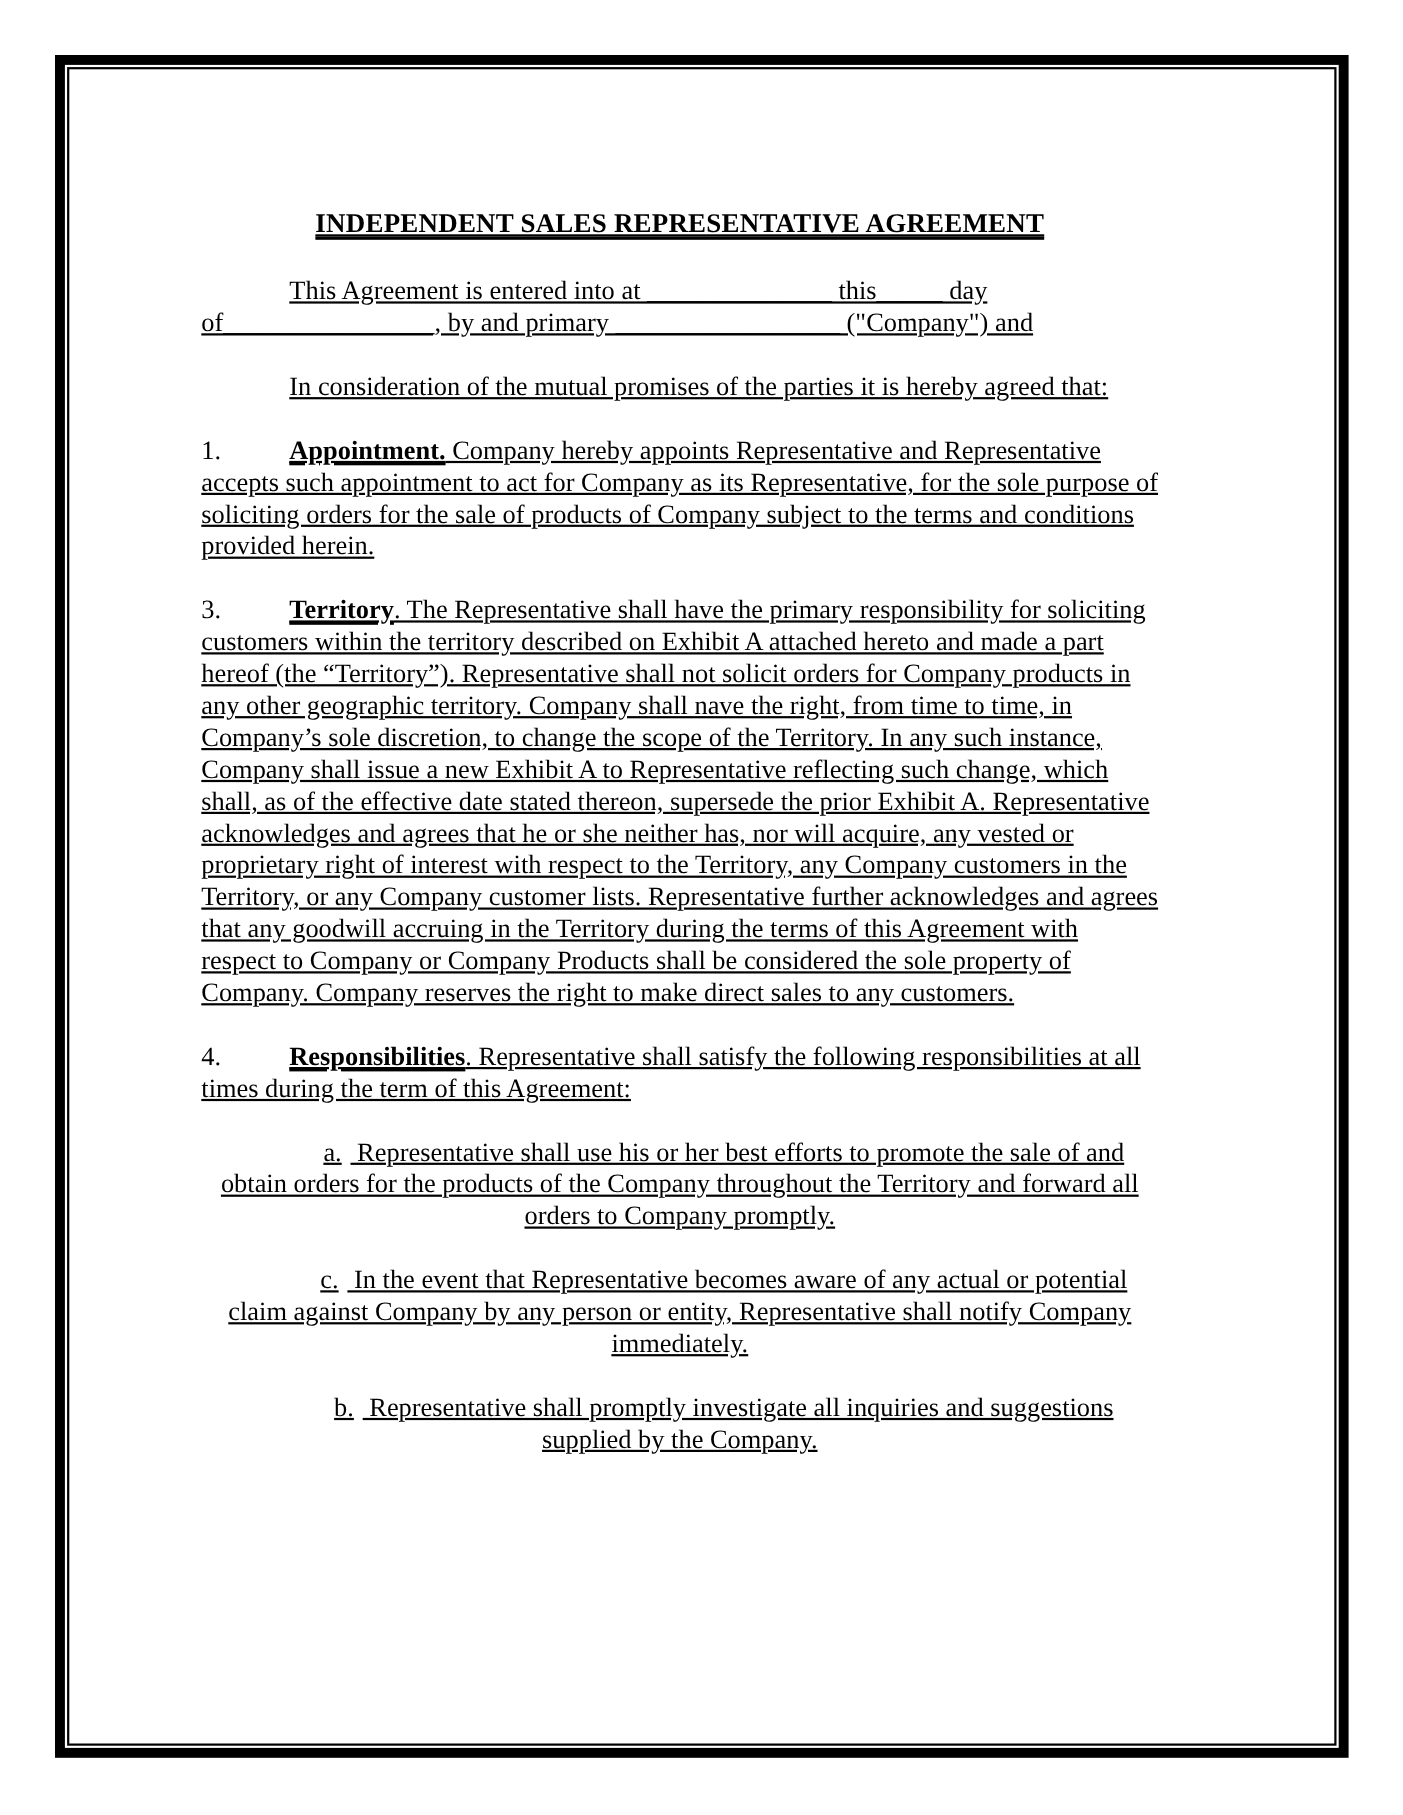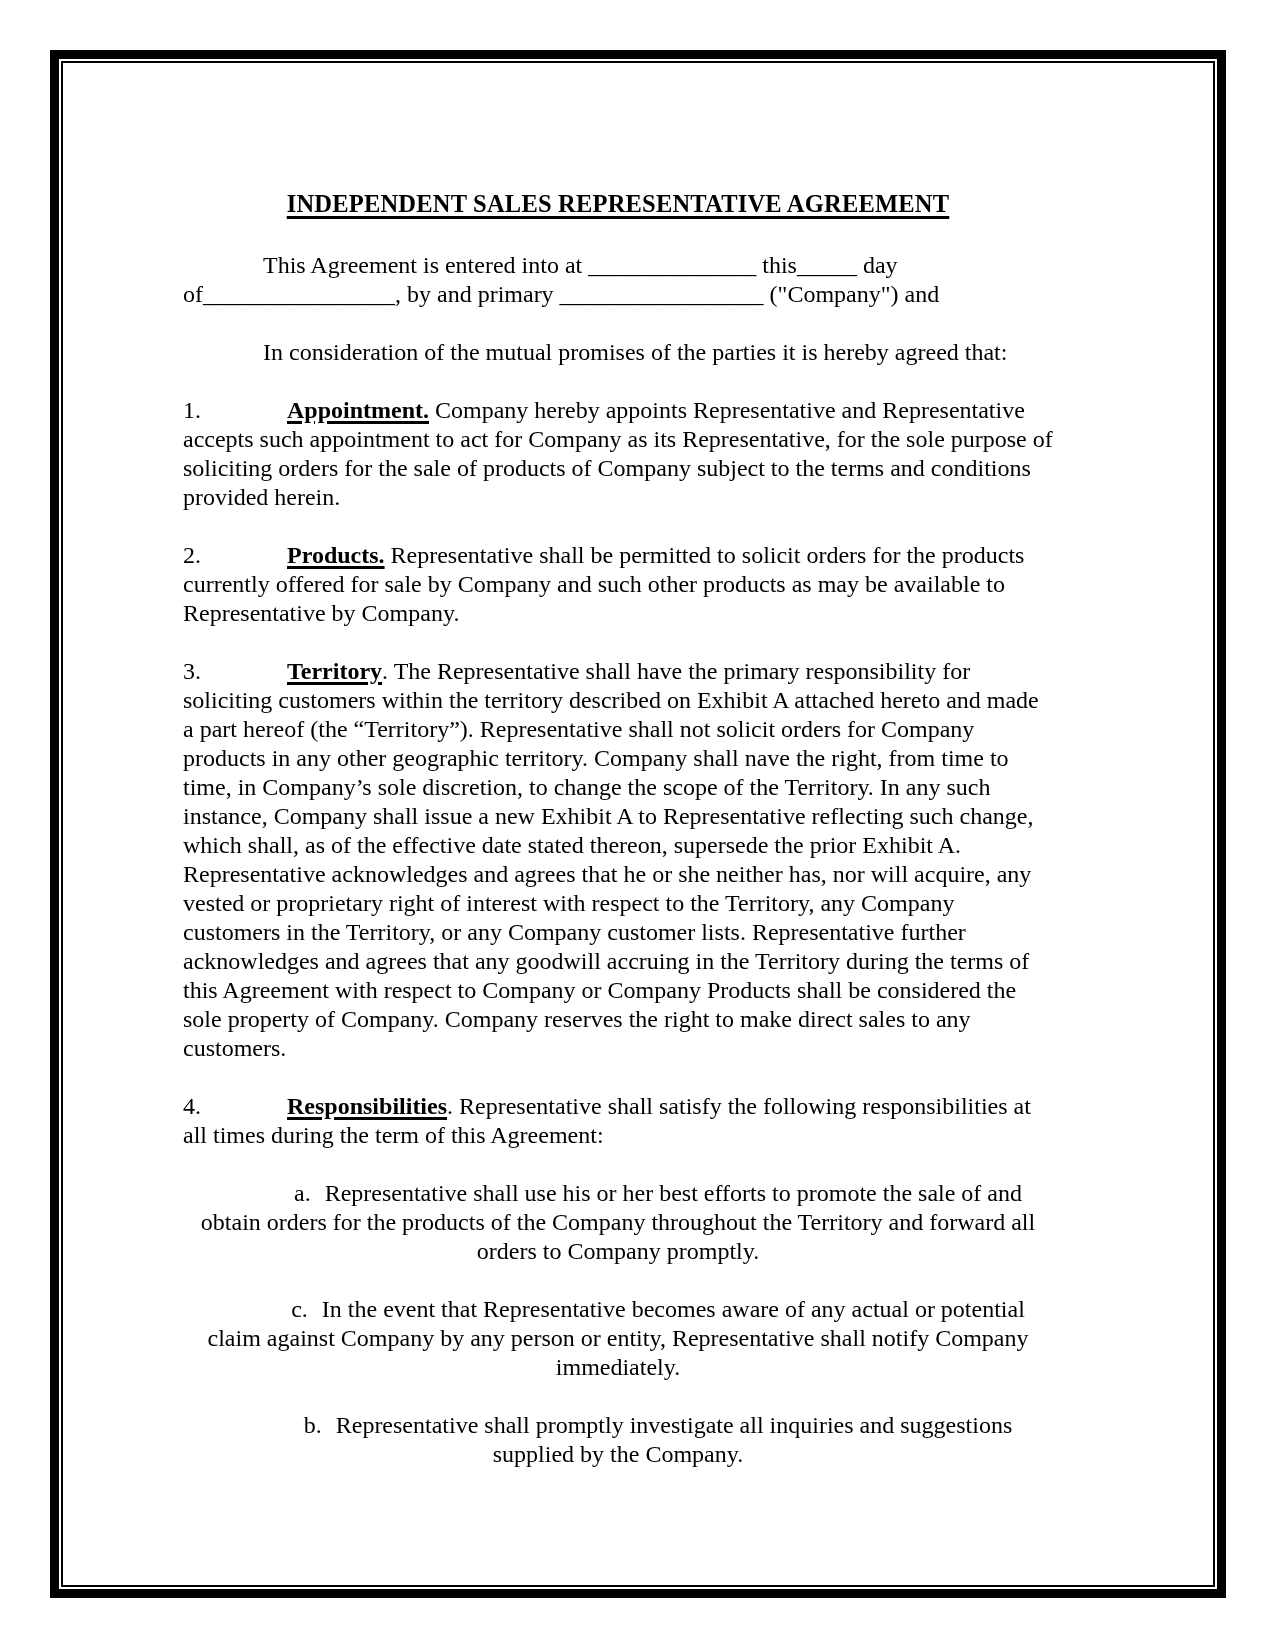--- a/index.html
+++ b/index.html
@@ -30,20 +30,21 @@
     border: 2px solid var(--ink, #000000);
   }
   .content {
     position: absolute;
     left: 63px;
     top: 63px;
     width: 1150px;
     height: 1524px;
     box-sizing: border-box;
     padding: 126px 0 0 120px;
+    text-decoration: underline;
   }
   .doc {
     width: 870px;
     font-size: 24px;
     line-height: 29px;
     text-align: left;
   }
   .title {
     margin: 0 0 33px 0;
     font-size: 24.5px;
@@ -60,21 +61,20 @@
   .sec-num {
     display: inline-block;
     width: 80px;
     text-indent: 0;
   }
   .sec-heading {
     font-weight: 700;
     text-decoration: underline;
     text-decoration-thickness: 2.5px;
     text-underline-offset: 3px;
-    margin-left: 24px;
   }
   .sub { text-indent: 80px; text-align: center; }
   .sub-letter { margin-right: 8px; }
 </style>
 </head>
 <body>
 
 <div class="frame-outer">
   <div class="frame-inner"></div>
 </div>
@@ -86,21 +86,20 @@
 
     <div class="para">
         <div class="intro-line indent-first">This Agreement is entered into at ______________ this_____ day</div>
         <div class="intro-line">of________________, by and primary _________________ ("Company") and</div>
       </div>
 
     <p class="para indent-first">In consideration of the mutual promises of the parties it is hereby agreed that:</p>
 
     <p class="para"><span class="sec-num">1.</span><span class="sec-heading">Appointment.</span><span> Company hereby appoints Representative and Representative accepts such appointment to act for Company as its Representative, for the sole purpose of soliciting orders for the sale of products of Company subject to the terms and conditions provided herein.</span></p>
 
-    <p class="para"><span class="sec-num">2.</span><span class="sec-heading">Products.</span><span> Representative shall be permitted to solicit orders for the products currently offered for sale by Company and such other products as may be available to Representative by Company.</span></p>
 
     <p class="para"><span class="sec-num">3.</span><span class="sec-heading">Territory</span><span>. The Representative shall have the primary responsibility for soliciting customers within the territory described on Exhibit A attached hereto and made a part hereof (the “Territory”). Representative shall not solicit orders for Company products in any other geographic territory.  Company shall nave the right, from time to time, in Company’s sole discretion, to change the scope of the Territory.  In any such instance, Company shall issue a new Exhibit A to Representative reflecting such change, which shall, as of the effective date stated thereon, supersede the prior Exhibit A.  Representative acknowledges and agrees that he or she neither has, nor will acquire, any vested or proprietary right of interest with respect to the Territory, any Company customers in the Territory, or any Company customer lists.  Representative further acknowledges and agrees that any goodwill accruing in the Territory during the terms of this Agreement with respect to Company or Company Products shall be considered the sole property of Company.  Company reserves the right to make direct sales to any customers.</span></p>
 
     <p class="para"><span class="sec-num">4.</span><span class="sec-heading">Responsibilities</span><span>. Representative shall satisfy the following responsibilities at all times during the term of this Agreement:</span></p>
 
     <p class="para sub"><span class="sub-letter">a.</span><span> Representative shall use his or her best efforts to promote the sale of and obtain orders for the products of the Company throughout the Territory and forward all orders to Company promptly.</span></p>
 
     <p class="para sub"><span class="sub-letter">c.</span><span> In the event that Representative becomes aware of any actual or potential claim against Company by any person or entity, Representative shall notify Company immediately.</span></p>
 
     <p class="para sub"><span class="sub-letter">b.</span><span> Representative shall promptly investigate all inquiries and suggestions supplied by the Company.</span></p>

